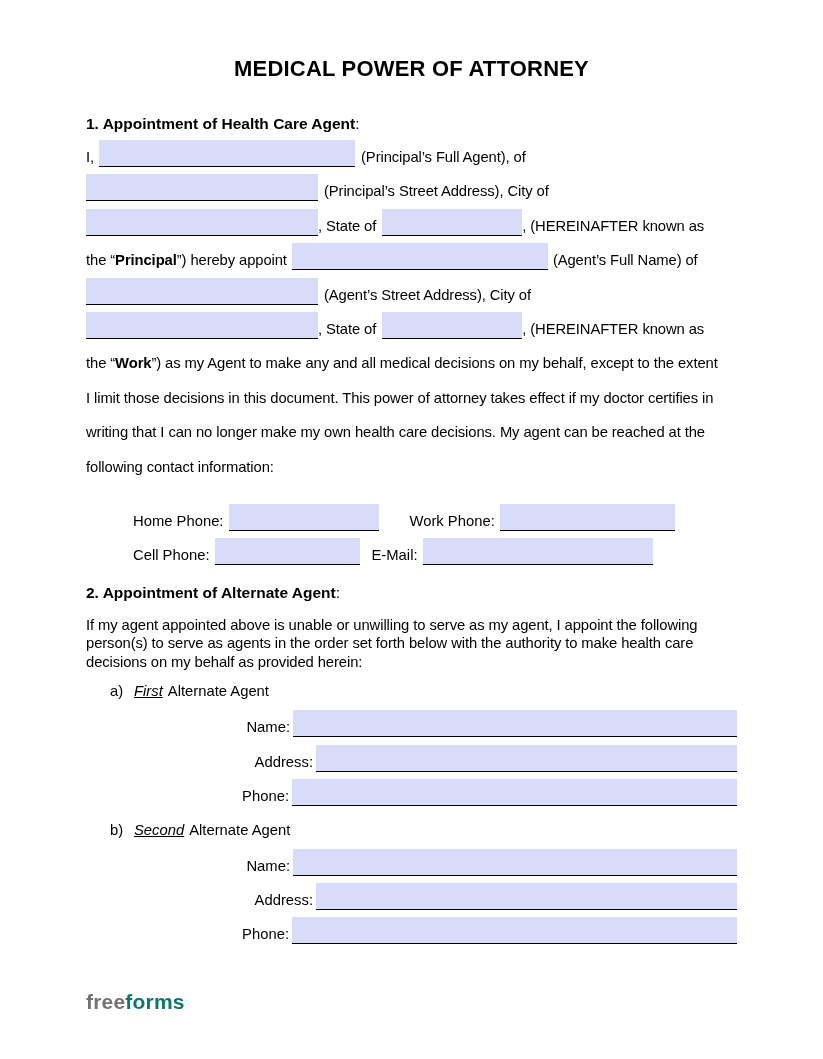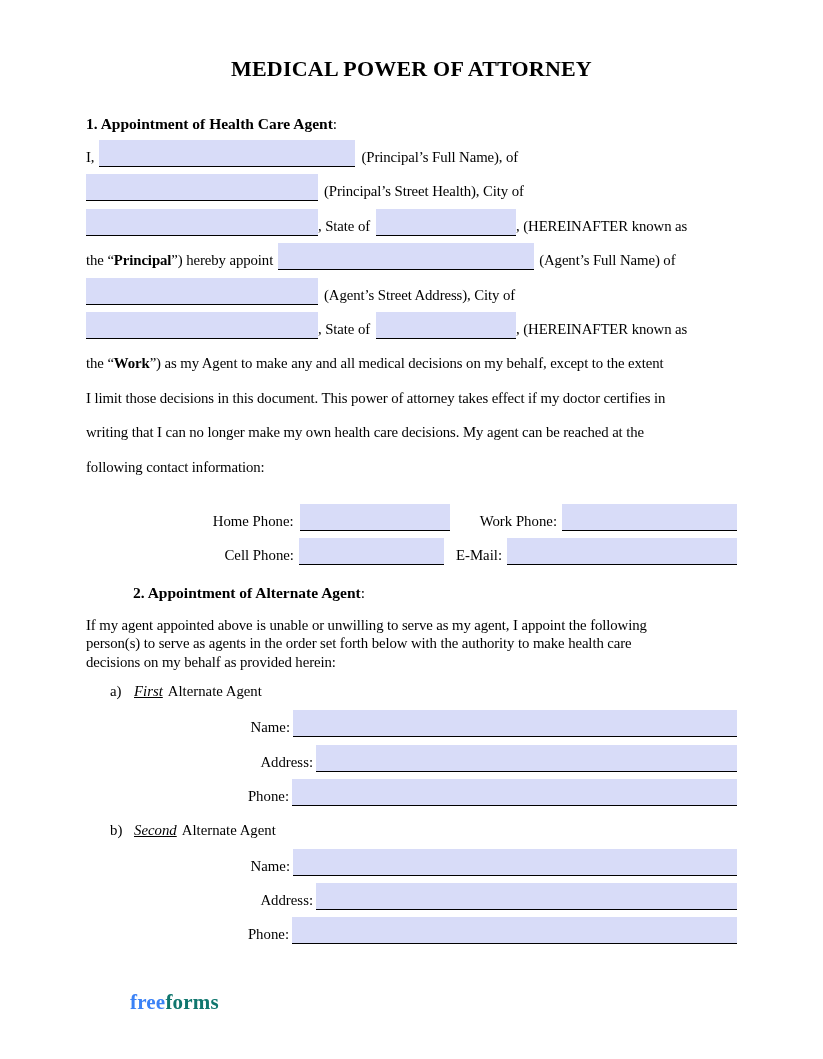--- a/index.html
+++ b/index.html
@@ -1,21 +1,21 @@
 <!DOCTYPE html>
 <html><head>
 <meta charset="utf-8">
 <style>
   * { margin:0; padding:0; box-sizing:border-box; }
   html,body { background:#fff; }
   .page {
     position:relative;
     width:823px; height:1059px;
     background:#ffffff;
-    font-family:Liberation Serif, serif;
+    font-family:Liberation Sans, sans-serif;
     color:#000;
     overflow:hidden;
   }
   .content { padding:0 86px; }
 
   .doc-title {
     margin-top:56px;
     text-align:center;
     font-size:22px;
     font-weight:bold;
@@ -48,25 +48,24 @@
     vertical-align:-5px;
   }
   .ml5 { margin-left:5px; } .ml6 { margin-left:6px; }
 
   .crow {
     margin-left:47px;
     height:34.4px;
     line-height:34.4px;
     font-size:14.8px;
     white-space:nowrap;
-    text-align:right;
   }
   .crow-first { margin-top:20px; }
 
-  .sec-heading-2 { margin-top:10px;margin-left:47px; }
+  .sec-heading-2 { margin-top:10px; }
 
   .para2 { margin-top:13px; }
   .para2 .pline {
     font-size:14.8px;
     line-height:18.6px;
     letter-spacing:-0.1px;
     white-space:nowrap;
   }
 
   .list-item {
@@ -89,37 +88,37 @@
     text-align:right;
   }
   .arow-first { margin-top:7px; }
 
   .brand {
     position:absolute;
     left:86px; top:990px;
     font-size:21px;
     letter-spacing:0.2px;
   }
-  .brand .free  { color:#3b82f6; font-weight:bold;margin-left:44px; }
+  .brand .free  { color:#737373; font-weight:bold; }
   .brand .forms { color:#0f766e; font-weight:bold; }
 </style>
 </head>
 <body>
 
 <div class="page">
   <div class="content">
 
     <div class="doc-title">MEDICAL POWER OF ATTORNEY</div>
 
     <div class="sec-heading"><span>1. Appointment of Health Care Agent</span><span class="colon">:</span></div>
 
     <div class="lines-block">
-      <div class="dline"><span>I,</span><span class="blank ml5" style="width:256px"></span><span class="ml6">(Principal’s Full Name), of</span></div>
+      <div class="dline"><span>I,</span><span class="blank ml5" style="width:256px"></span><span class="ml6">(Principal’s Full Agent), of</span></div>
 
-      <div class="dline"><span class="blank" style="width:232px"></span><span class="ml6">(Principal’s Street Health), City of</span></div>
+      <div class="dline"><span class="blank" style="width:232px"></span><span class="ml6">(Principal’s Street Address), City of</span></div>
 
       <div class="dline"><span class="blank" style="width:232px"></span><span>, State of</span><span class="blank ml6" style="width:140px"></span><span>, (HEREINAFTER known as</span></div>
 
       <div class="dline"><span>the “</span><b>Principal</b><span>”) hereby appoint</span><span class="blank ml5" style="width:256px"></span><span class="ml5">(Agent’s Full Name) of</span></div>
 
       <div class="dline"><span class="blank" style="width:232px"></span><span class="ml6">(Agent’s Street Address), City of</span></div>
 
       <div class="dline"><span class="blank" style="width:232px"></span><span>, State of</span><span class="blank ml6" style="width:140px"></span><span>, (HEREINAFTER known as</span></div>
 
       <div class="dline"><span>the “</span><b>Work</b><span>”) as my Agent to make any and all medical decisions on my behalf, except to the extent</span></div>

